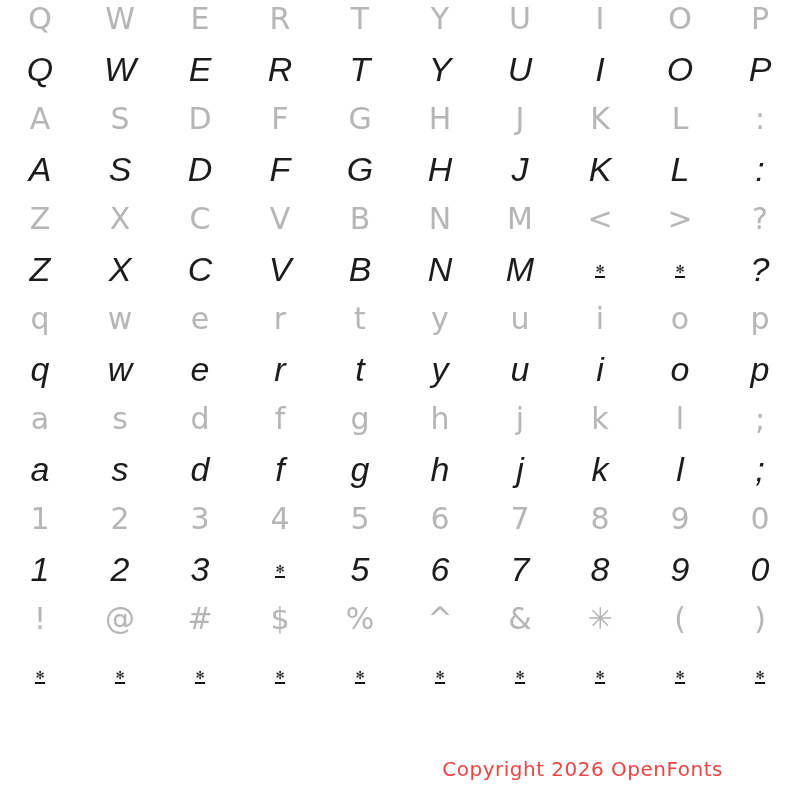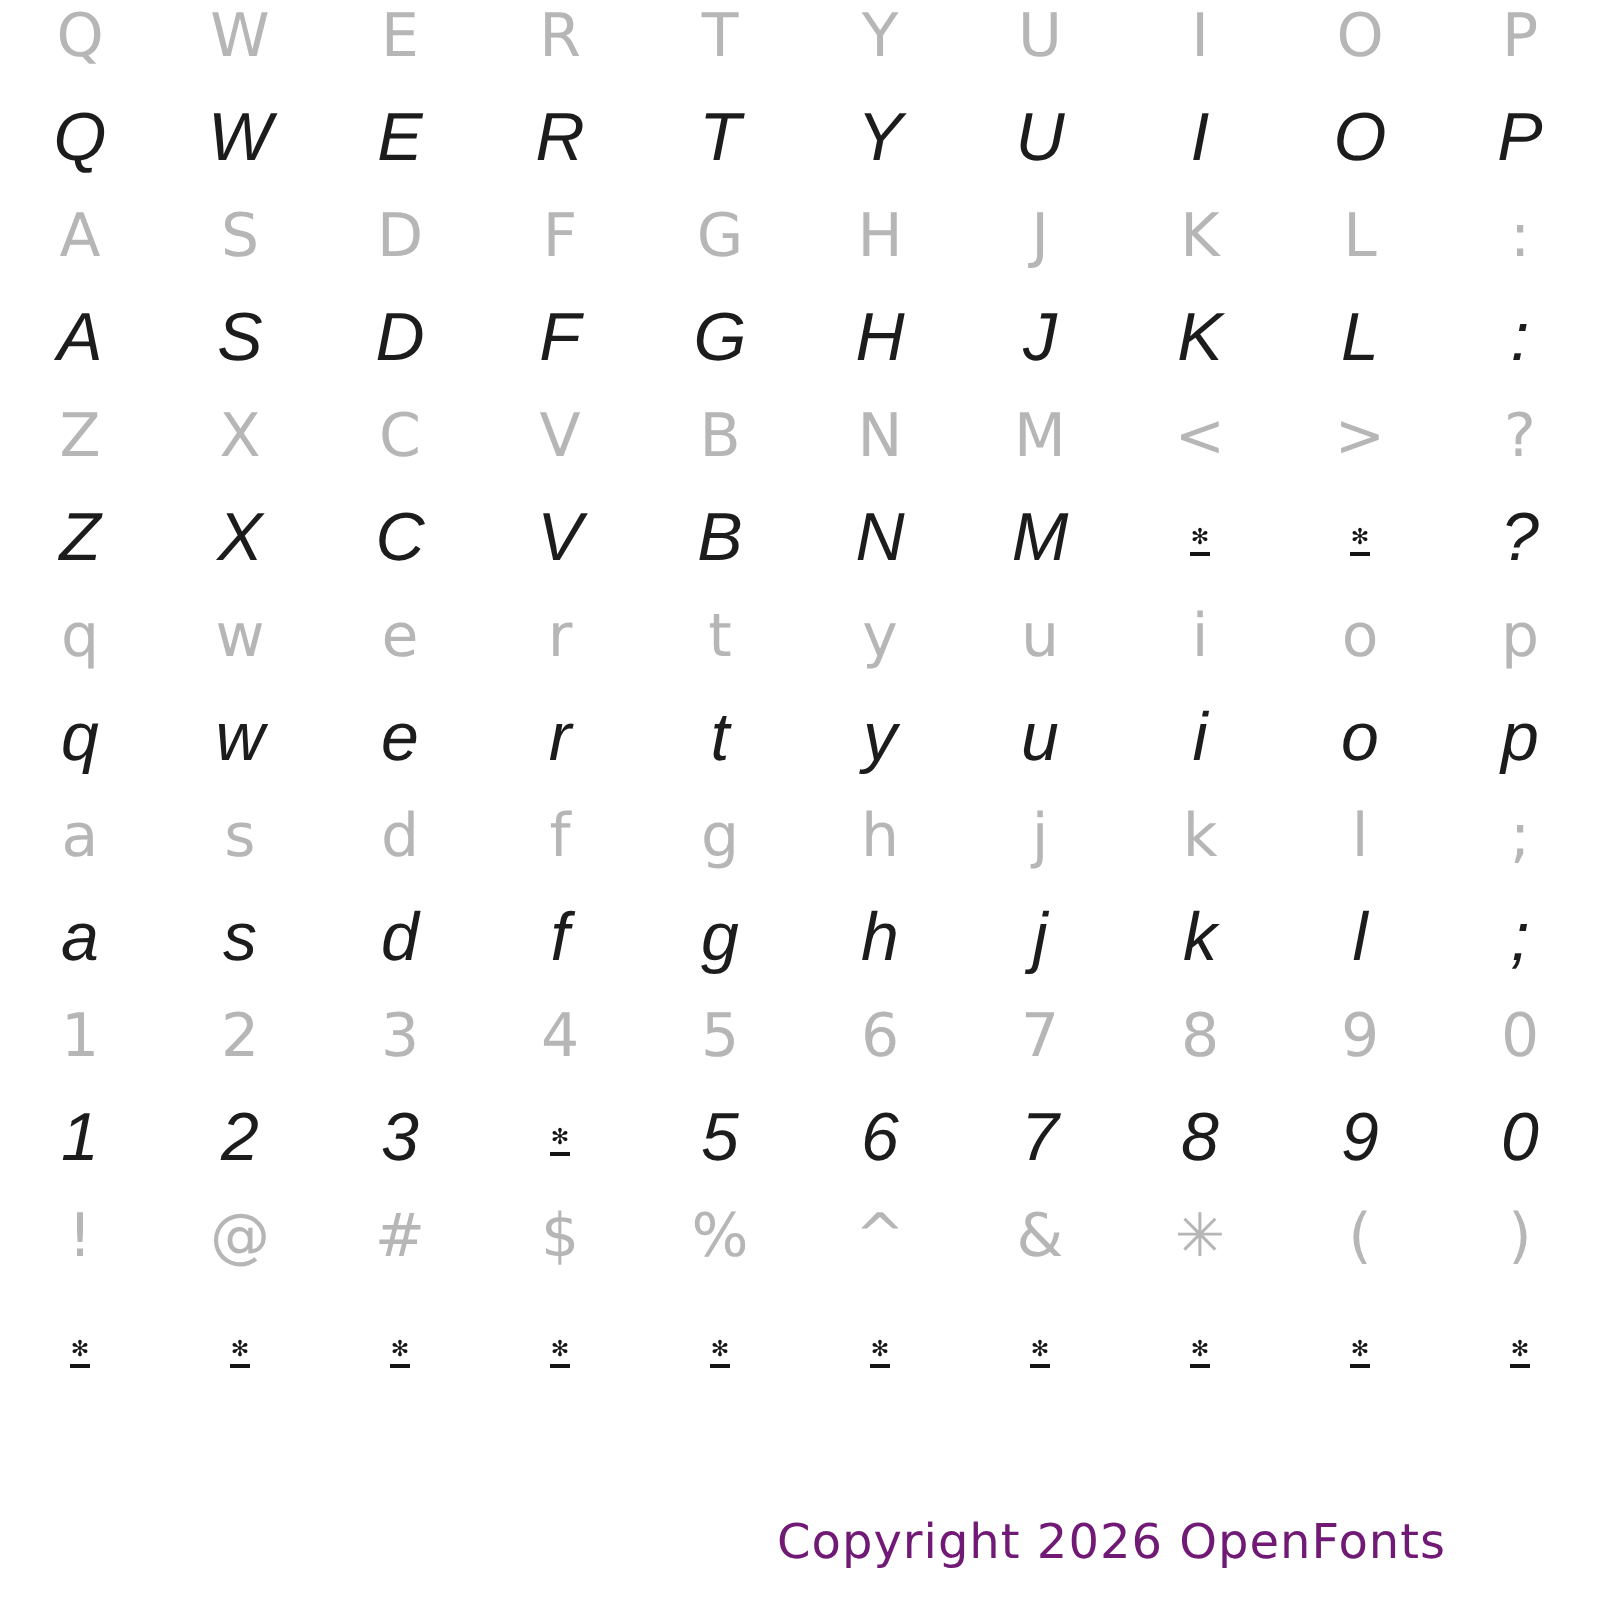--- a/index.html
+++ b/index.html
@@ -61,23 +61,23 @@
     margin-left: -5px;
     bottom: 16px;
     width: 10px;
     height: 2px;
     background: #151515;
   }
   .copyright {
     position: absolute;
     top: 757px;
     right: 77px;
-    font-size: 24px;
+    font-size: 20px;
     letter-spacing: 0.5px;
-    color: #701a75;
+    color: #ef4444;
     font-family: "DejaVu Sans", "Liberation Sans", sans-serif;
   }
 </style>
 </head>
 <body>
 
 <div class="grid" id="glyph-grid">
     <div class="row muted">
       <span class="cell">Q</span>
       <span class="cell">W</span>

